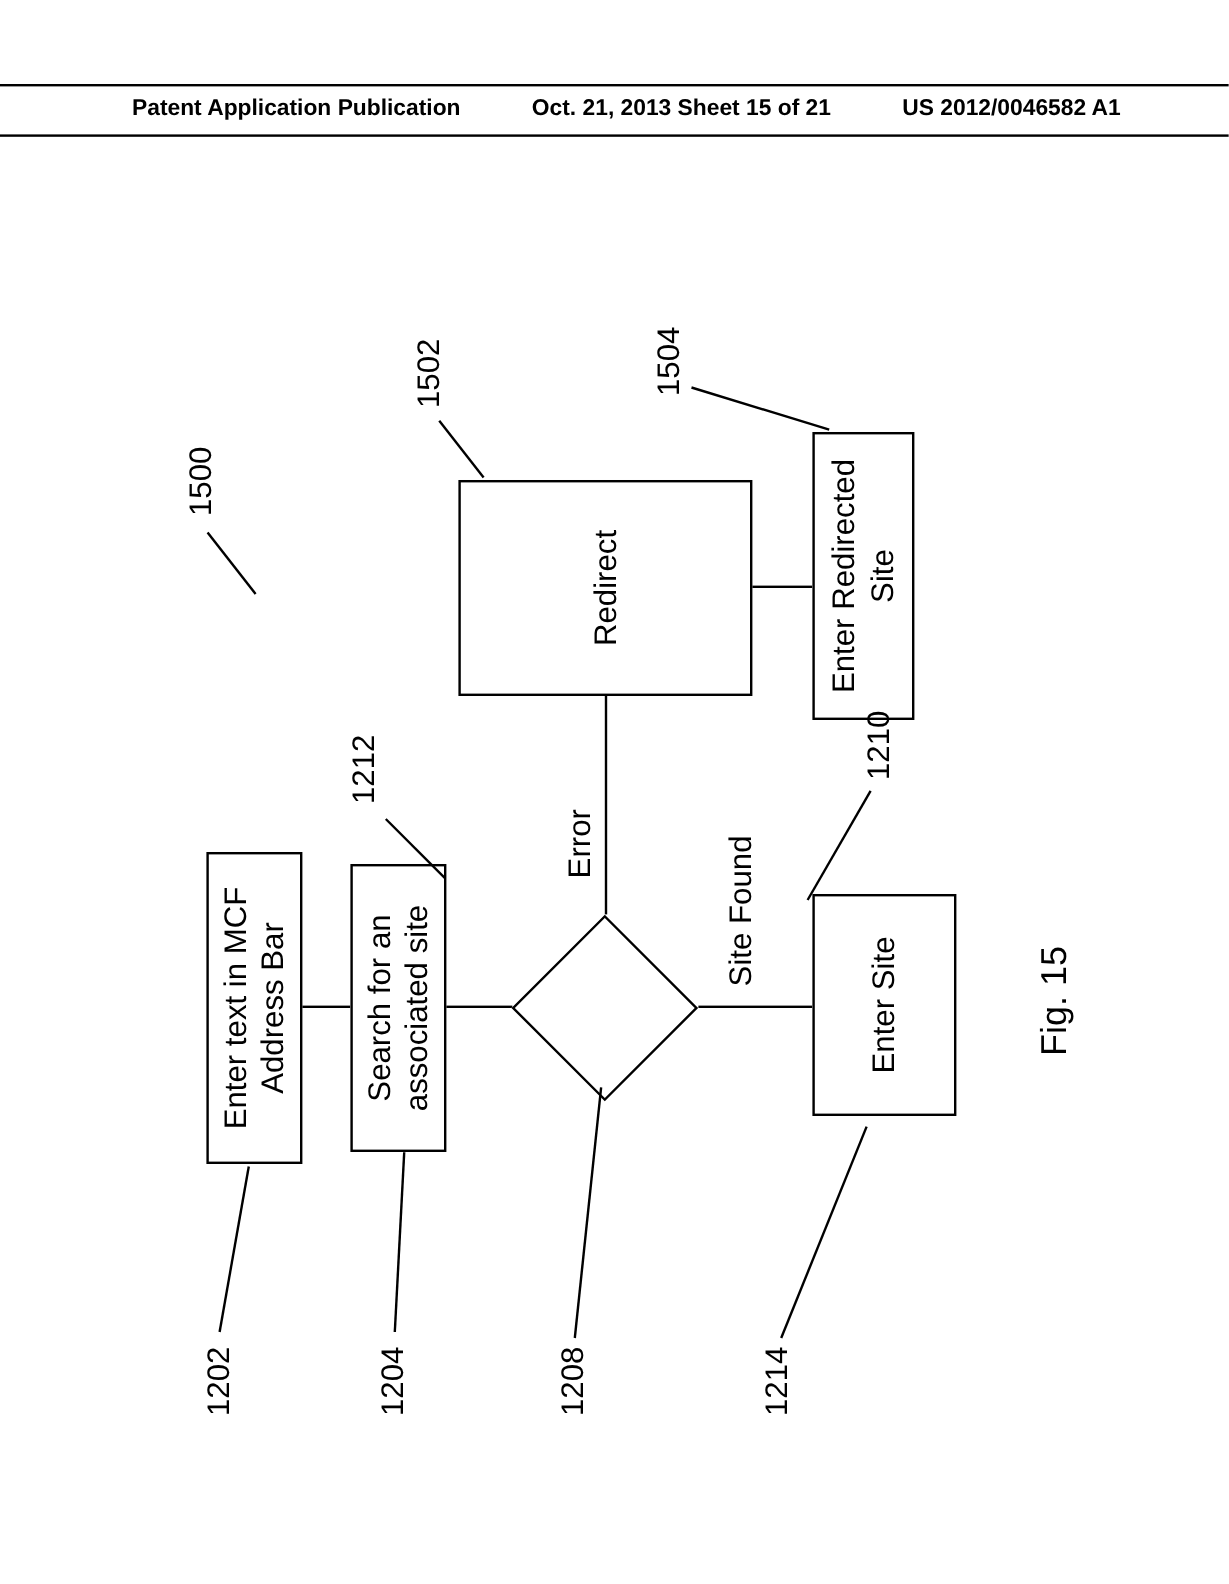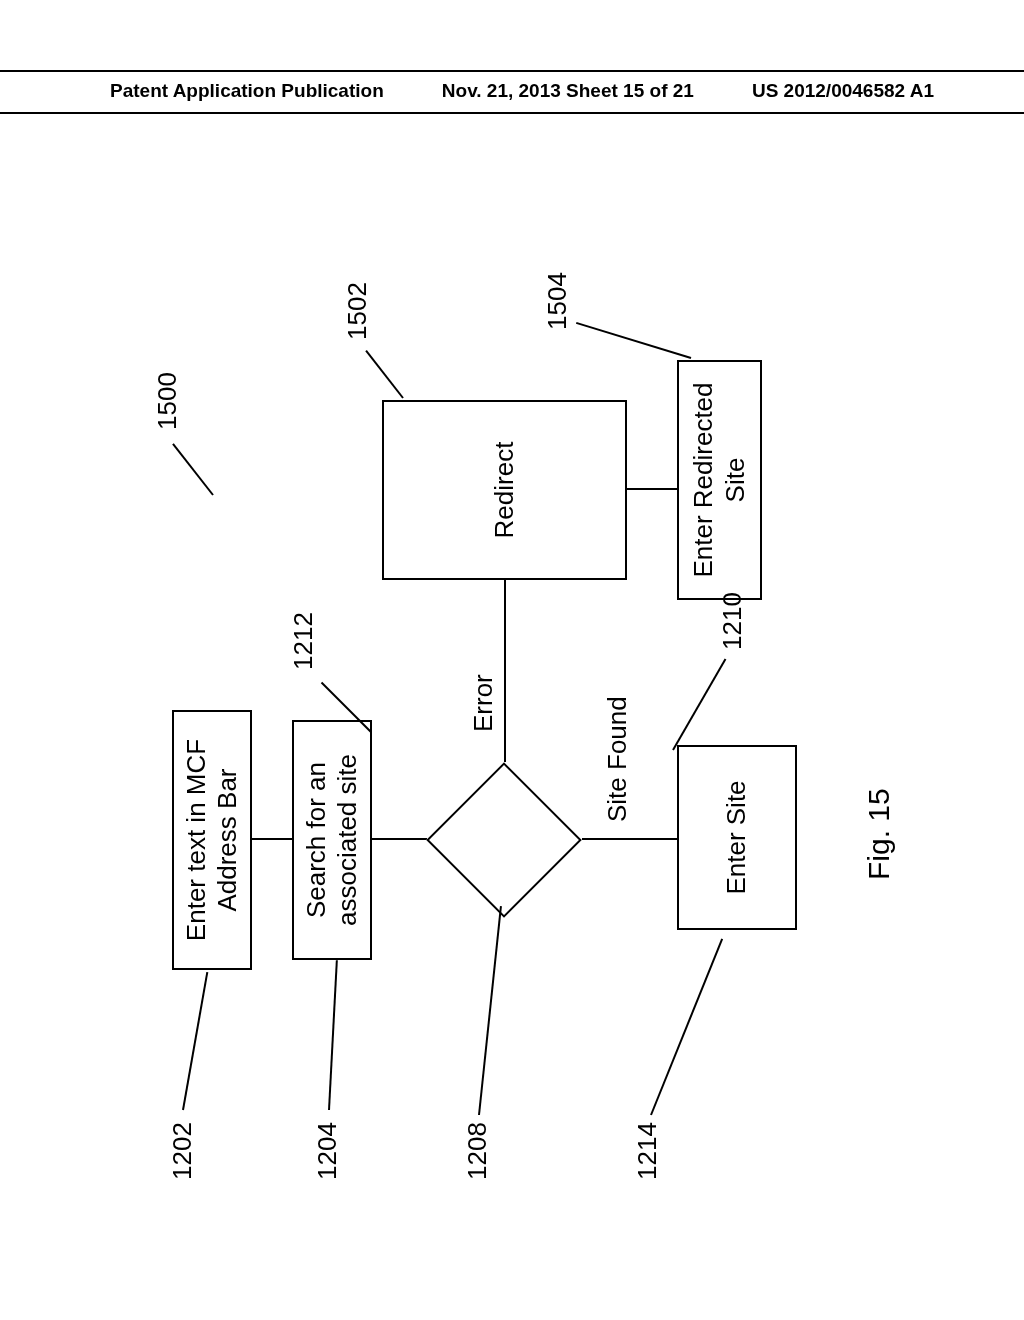--- a/index.html
+++ b/index.html
@@ -112,21 +112,21 @@
   }
 </style>
 </head>
 <body>
 
 <div class="page">
 
   <div class="hdr">
     <div class="hdr-row">
       <span>Patent Application Publication</span>
-      <span>Nov. 21, 2013  Sheet 15 of 21</span>
+      <span>Oct. 21, 2013  Sheet 15 of 21</span>
       <span>US 2012/0046582 A1</span>
     </div>
     <div class="hdr-bottom-rule"></div>
   </div>
 
   <div class="figwrap">
     <div class="canvas">
 
       <div class="reflbl" style="left:780px; top:40px;">1500</div>
       <div class="lead" style="left:715px; top:100px; width:65px; transform:rotate(-38deg);"></div>

